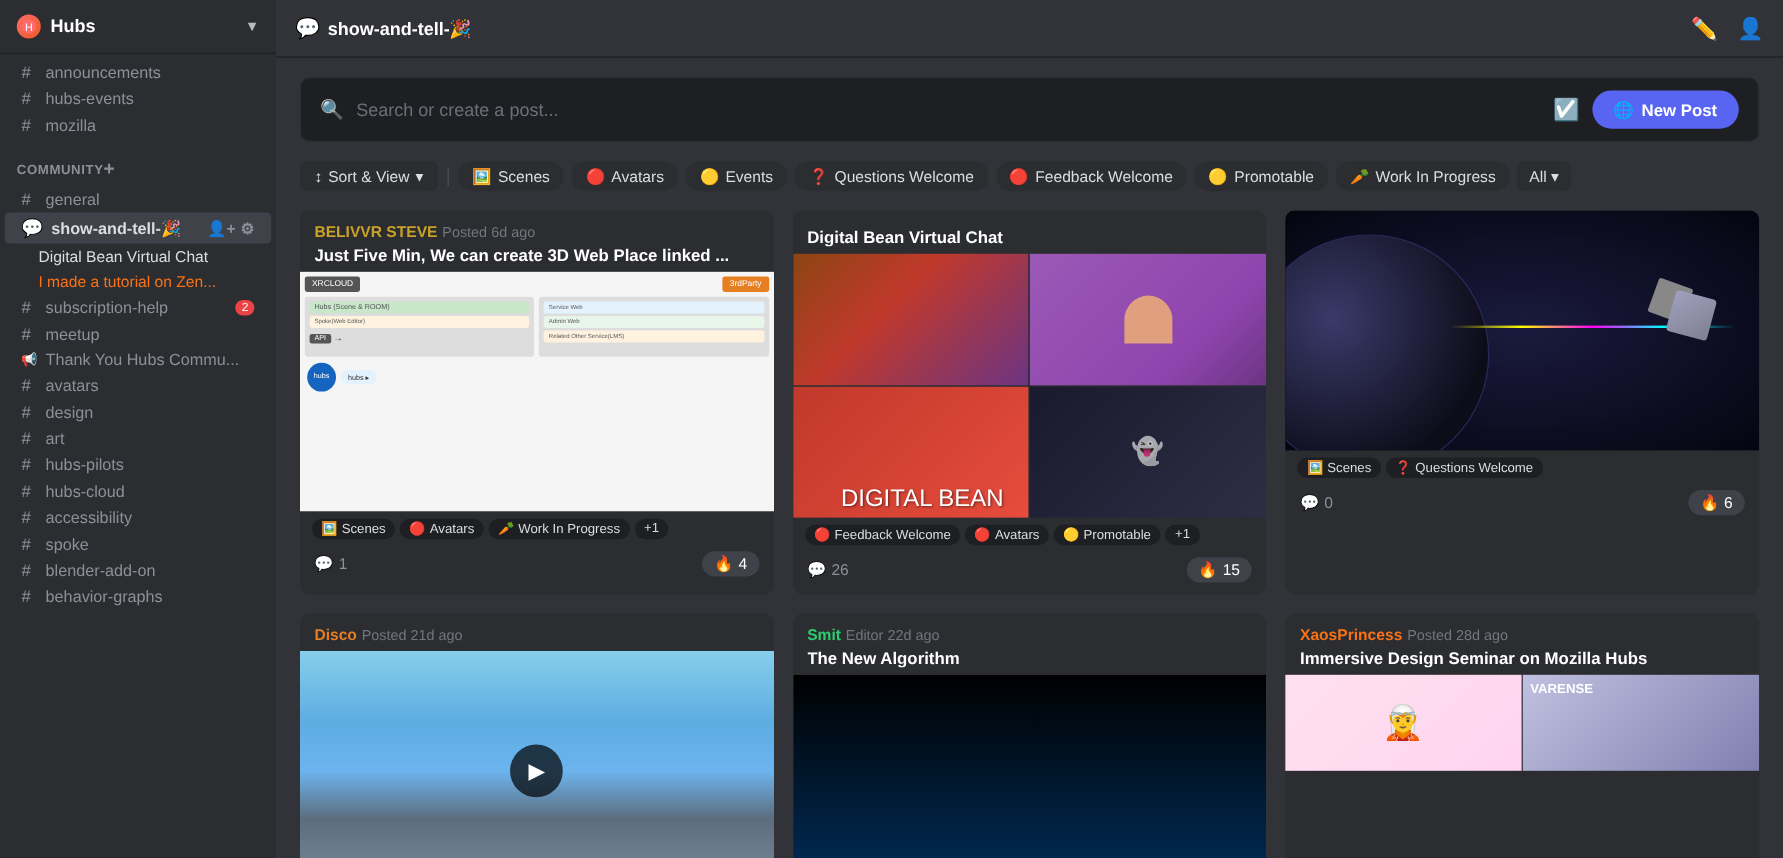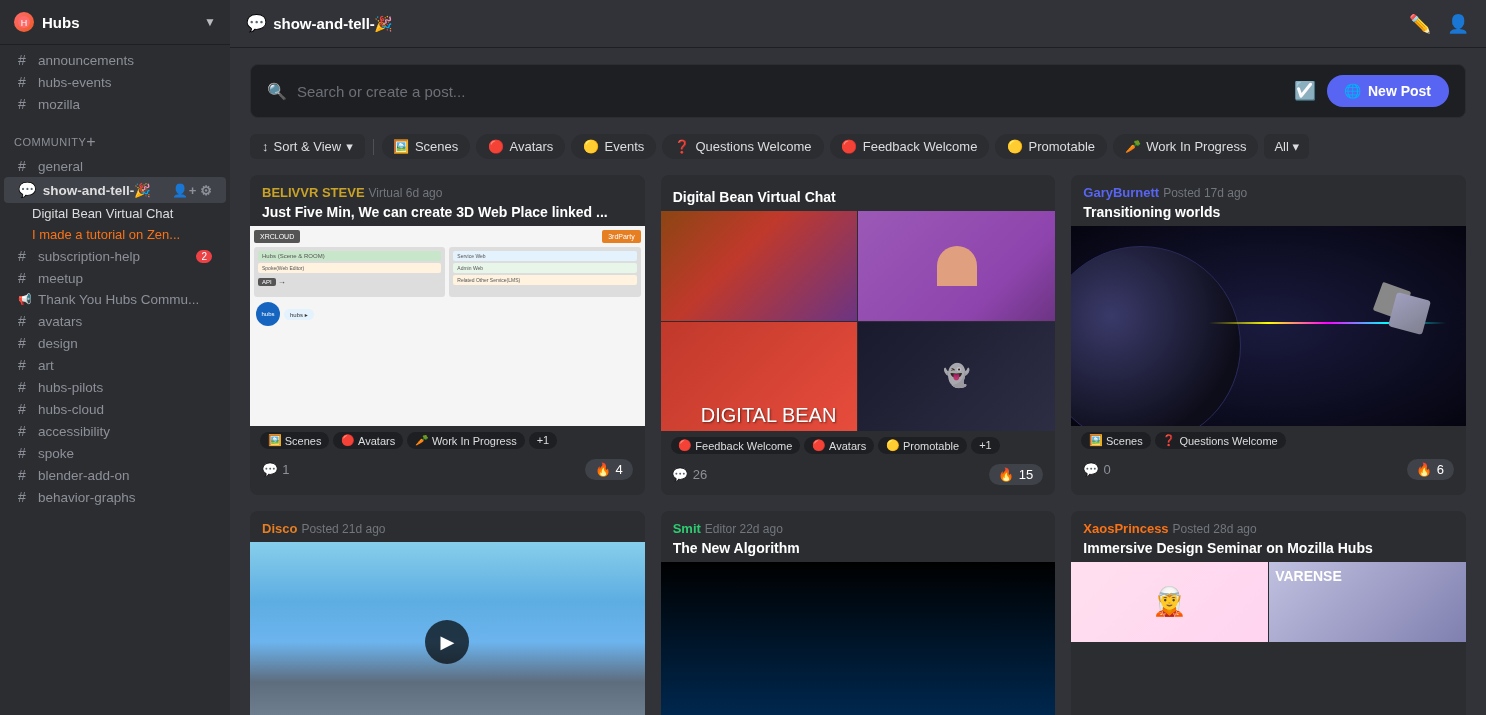--- a/index.html
+++ b/index.html
@@ -13,21 +13,21 @@
     .sidebar-header-left { display: flex; align-items: center; gap: 8px; }
     .sidebar-logo { width: 20px; height: 20px; border-radius: 50%; background: linear-gradient(135deg, #ff6b6b, #ee5a24); display: flex; align-items: center; justify-content: center; font-size: 10px; }
     .sidebar-title { font-weight: 700; font-size: 15px; color: #fff; }
     .chevron-icon { color: #b9bbbe; font-size: 12px; }
 
     .sidebar-section { padding: 4px 0; }
     .sidebar-channel { display: flex; align-items: center; gap: 6px; padding: 3px 14px; color: #8d9099; font-size: 13.5px; cursor: pointer; border-radius: 4px; margin: 0 4px; }
     .sidebar-channel .prefix { color: #8d9099; font-size: 14px; min-width: 14px; }
     .sidebar-channel .badge { background: #ed4245; color: #fff; font-size: 10px; border-radius: 8px; padding: 1px 5px; margin-left: auto; }
 
-    .sidebar-category { display: flex; align-items: center; padding: 14px 14px 4px 14px; font-size: 11px; font-weight: 400; color: #8d9099; text-transform: uppercase; letter-spacing: 0.5px; cursor: pointer; }
+    .sidebar-category { display: flex; align-items: center; padding: 14px 14px 4px 14px; font-size: 11px; font-weight: 700; color: #8d9099; text-transform: uppercase; letter-spacing: 0.5px; cursor: pointer; }
     .sidebar-category-actions { display: flex; gap: 4px; align-items: center; }
     .plus-icon { color: #8d9099; font-size: 16px; cursor: pointer; }
 
     .channel-item-special { display: flex; align-items: center; gap: 6px; padding: 4px 14px; font-size: 13.5px; color: #dcddde; cursor: pointer; border-radius: 4px; margin: 0 4px; font-weight: 600; background: #404249; }
     .channel-item-special .icon { font-size: 15px; }
     .channel-actions { display: flex; gap: 4px; margin-left: auto; color: #8d9099; font-size: 13px; }
 
     .thread-item { display: flex; align-items: center; gap: 6px; padding: 3px 14px 3px 32px; font-size: 13px; color: #f97316; cursor: pointer; white-space: nowrap; overflow: hidden; text-overflow: ellipsis; }
 
     
@@ -286,21 +286,21 @@
         <span>All ▾</span>
       </button>
     </div>
 
     <div class="posts-grid">
 
       <div class="post-card">
         <div class="post-header">
           <div class="post-author">
             <span class="name" style="color:#c9a227;">BELIVVR STEVE</span>
-            <span class="post-time">Virtual 6d ago</span>
+            <span class="post-time">Posted 6d ago</span>
           </div>
           <div class="post-title">Just Five Min, We can create 3D Web Place linked ...</div>
         </div>
         <div class="post-image">
           <div class="xrcloud-inner" style="background:#f5f5f5;">
             <div class="xr-row">
               <div class="xr-box dark" style="font-size:7px;padding:3px 6px;">XRCLOUD</div>
               <div style="flex:1"></div>
               <div class="xr-box orange" style="font-size:7px;padding:3px 6px;">3rdParty</div>
             </div>
@@ -397,27 +397,20 @@
             <span>26</span>
           </div>
           <div class="reaction-count">
             <span>🔥</span>
             <span>15</span>
           </div>
         </div>
       </div>
 
       <div class="post-card">
-        <div class="post-header">
-          <div class="post-author">
-            <span class="name gary">GaryBurnett</span>
-            <span class="post-time">Posted 17d ago</span>
-          </div>
-          <div class="post-title">Transitioning worlds</div>
-        </div>
         <div class="post-image-single">
           <div class="space-inner" style="width:100%;height:100%;position:relative;">
             <div class="space-sphere"></div>
             <div class="space-object"></div>
             <div class="space-line"></div>
             <div style="position:absolute;top:35%;right:10%;width:35px;height:35px;background:linear-gradient(135deg,#a0a0c0,#808090);border-radius:3px;transform:rotate(15deg);"></div>
           </div>
         </div>
         <div class="post-tags">
           <span class="tag">
@@ -475,21 +468,21 @@
             <span class="name xaos">XaosPrincess</span>
             <span class="post-time">Posted 28d ago</span>
           </div>
           <div class="post-title">Immersive Design Seminar on Mozilla Hubs</div>
         </div>
         <div class="post-image-grid" style="height:160px;">
           <div class="post-image-cell" style="background:linear-gradient(135deg,#ffe0ef,#ffd4f0);">
             <div style="width:100%;height:100%;display:flex;align-items:center;justify-content:center;font-size:28px;">🧝</div>
           </div>
           <div class="post-image-cell" style="background:linear-gradient(135deg,#c0c0e0,#8080b0);">
-            <div style="width:100%;height:100%;display:flex;align-items:flex-start;padding:6px;font-size:14px;color:#fff;font-weight:600;">VARENSE</div>
+            <div style="width:100%;height:100%;display:flex;align-items:flex-start;padding:6px;font-size:11px;color:#fff;font-weight:600;">VARENSE</div>
           </div>
         </div>
 
       </div>
 
     </div>
   </div>
 </main>
 
 </body></html>

